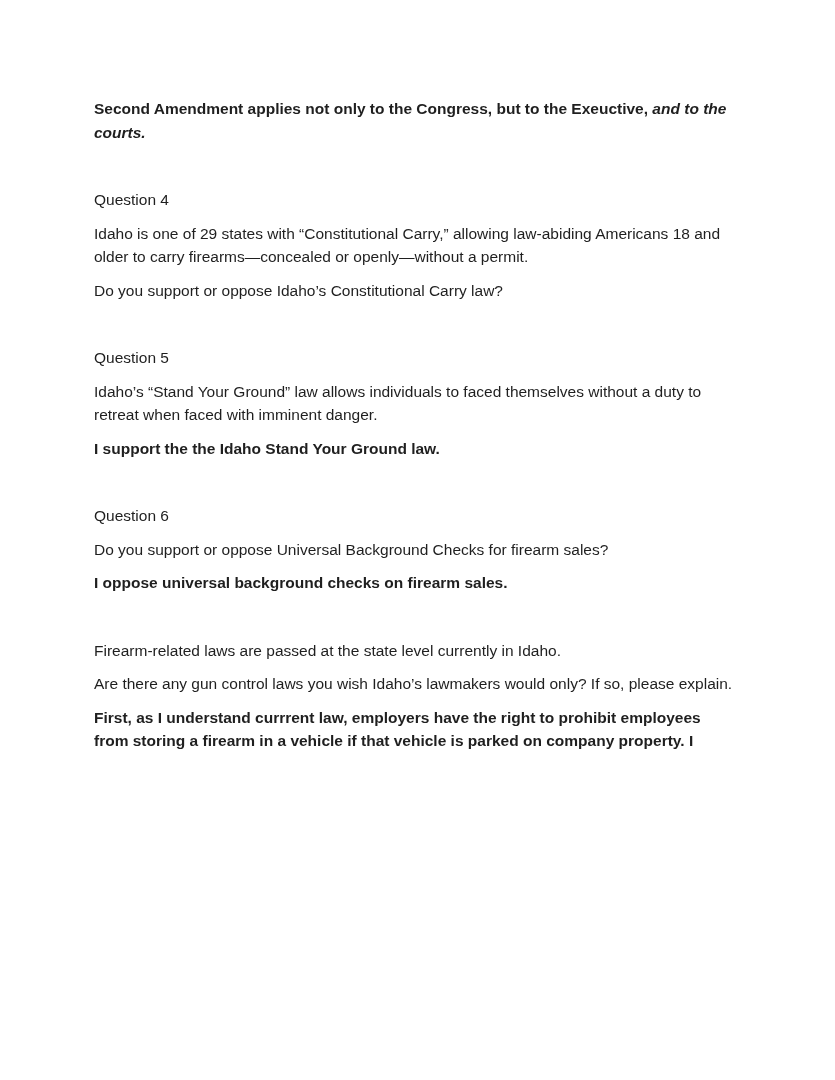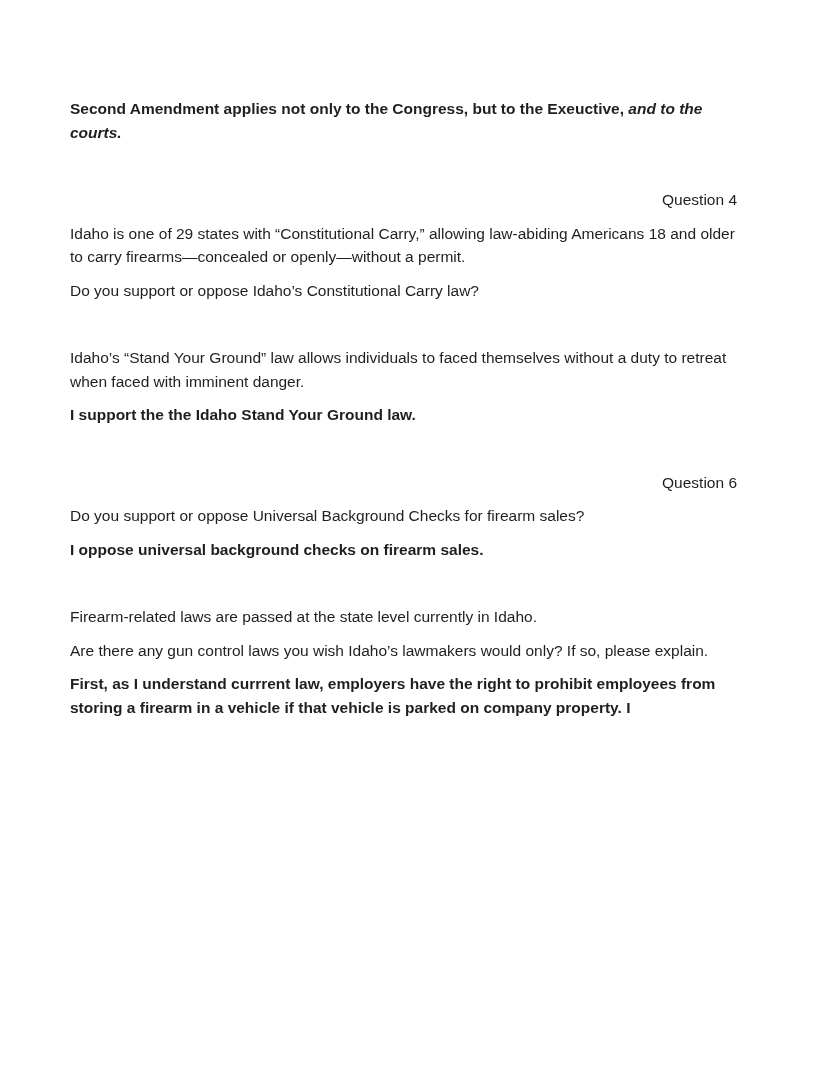--- a/index.html
+++ b/index.html
@@ -9,21 +9,21 @@
   }
   body {
     width: 835px;
     height: 1080px;
     overflow: hidden;
   }
   .page {
     box-sizing: border-box;
     width: 835px;
     height: 1080px;
-    padding: 97px 98px 0 70px;
+    padding: 97px 98px 0 94px;
     background: #ffffff;
     font-family: "Liberation Sans", sans-serif;
     font-size: 15.5px;
     line-height: 23.5px;
     color: #1f1f1f;
     -webkit-font-smoothing: antialiased;
   }
   .page p {
     margin: 0 0 10px 0;
   }
@@ -31,21 +31,20 @@
     font-weight: 700;
   }
   .intro .italic-part {
     font-style: italic;
   }
   .question-section {
     margin-top: 44px;
   }
   .question-label {
     font-weight: 400;
-    text-align: right;
   }
   .question-body, .question-prompt {
     font-weight: 400;
   }
   .question-answer {
     font-weight: 700;
   }
 </style>
 </head>
 <body>
@@ -56,20 +55,21 @@
     <span>Second Amendment applies not only to the Congress, but to the Exeuctive, </span><span class="italic-part">and to the courts.</span>
   </p>
 
   <div class="question-section">
     <p class="question-label">Question 4</p>
     <p class="question-body">Idaho is one of 29 states with “Constitutional Carry,” allowing law-abiding Americans 18 and older to carry firearms—concealed or openly—without a permit.</p>
     <p class="question-prompt">Do you support or oppose Idaho’s Constitutional Carry law?</p>
   </div>
 
   <div class="question-section">
+    <p class="question-label">Question 5</p>
     <p class="question-body">Idaho’s “Stand Your Ground” law allows individuals to faced themselves without a duty to retreat when faced with imminent danger.</p>
     <p class="question-answer">I support the the Idaho Stand Your Ground law.</p>
   </div>
 
   <div class="question-section">
     <p class="question-label">Question 6</p>
     <p class="question-prompt">Do you support or oppose Universal Background Checks for firearm sales?</p>
     <p class="question-answer">I oppose universal background checks on firearm sales.</p>
   </div>
 

